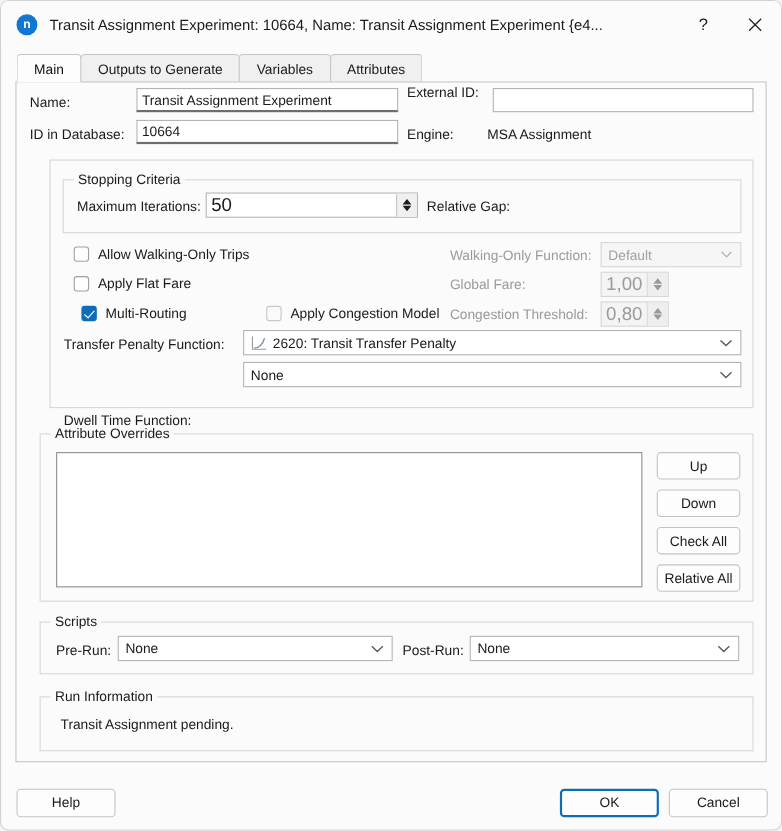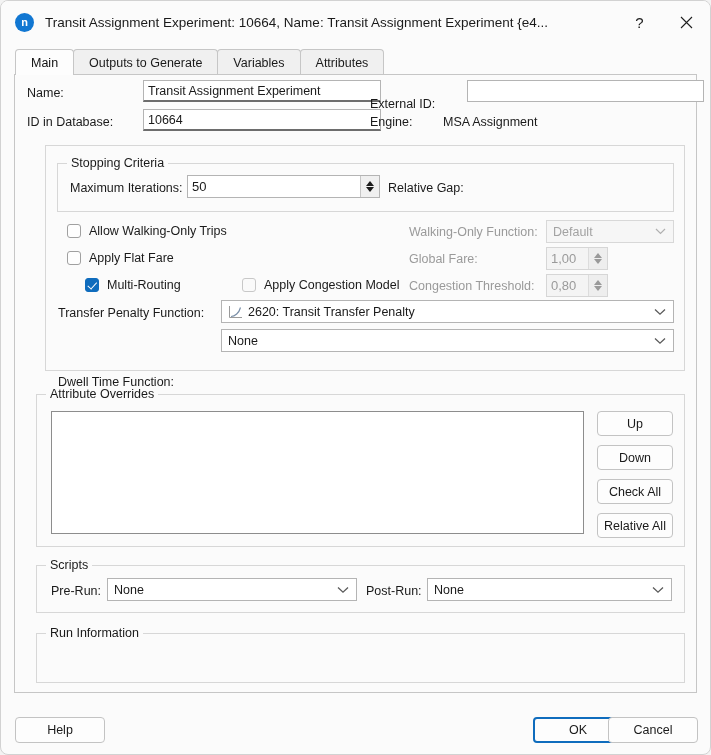--- a/index.html
+++ b/index.html
@@ -127,21 +127,20 @@
   .txt {
     border: 1px solid #b4b4b4;
     background: #ffffff;
     height: 21px;
     line-height: 21px;
     font-size: 12.5px;
     color: #1a1a1a;
     padding: 0 4px;
     box-sizing: border-box;
     font-family: "Liberation Sans", sans-serif;
-    margin-left: 19px;
   }
   .txt.underline-focus { border-bottom: 2px solid #6d6d6d; height: 22px; }
 
   
   .group {
     position: absolute;
     border: 1px solid #d7d7d7;
     box-sizing: border-box;
     background: transparent;
   }
@@ -192,21 +191,21 @@
     background: #ffffff;
     box-sizing: border-box;
     height: 23px;
   }
   .spin input {
     border: none;
     outline: none;
     background: transparent;
     flex: 1 1 auto;
     font-family: "Liberation Sans", sans-serif;
-    font-size: 13px;
+    font-size: 17px;
     color: #1a1a1a;
     padding: 0 4px;
     min-width: 0;
   }
   .spin .arrows {
     width: 18px;
     flex: 0 0 18px;
     background: #f0f0f0;
     border-left: 1px solid #c6c6c6;
     display: flex;
@@ -267,21 +266,21 @@
     background: #fdfdfd;
     font-size: 12.5px;
     color: #1a1a1a;
     display: flex;
     align-items: center;
     justify-content: center;
     box-sizing: border-box;
     font-family: "Liberation Sans", sans-serif;
     cursor: default;
   }
-  .btn.primary { border: 2px solid #0f6cbd; margin-left: 24px; }
+  .btn.primary { border: 2px solid #0f6cbd; }
 
   .static-val { position: absolute; font-size: 12.5px; color: #1a1a1a; white-space: nowrap; }
   .abs { position: absolute; }
 </style>
 </head>
 <body>
 
 <div class="window">
 
   <div class="titlebar">
@@ -301,21 +300,21 @@
     <div class="tab active">Main</div>
     <div class="tab">Outputs to Generate</div>
     <div class="tab">Variables</div>
     <div class="tab">Attributes</div>
   </div>
 
   <div class="tabpanel">
 
     <div class="lbl abs" style="left:12px; top:11px;">Name:</div>
     <input class="txt abs underline-focus" style="left: 109px; top: 5px; width: 238px;" value="Transit Assignment Experiment">
-    <div class="lbl abs" style="left:355px; top:22px;text-align:right;">External ID:</div>
+    <div class="lbl abs" style="left:355px; top:2px;text-align:right;">External ID:</div>
     <input class="txt abs" style="left: 433px; top: 5px; width: 237px; height: 22px;" value="">
 
     <div class="lbl abs" style="left:12px; top:40px;">ID in Database:</div>
     <input class="txt abs underline-focus" style="left: 109px; top: 34px; width: 238px;" value="10664">
     <div class="lbl abs" style="left:355px; top:40px;">Engine:</div>
     <div class="static-val" style="left:428px; top:40px;">MSA Assignment</div>
 
     <div class="group" style="left:30px; top:70px; width:640px; height:226px;">
 
       <div class="group" style="left:11px; top:17px; width:617px; height:49px;">
@@ -334,21 +333,21 @@
       </div>
 
       <div class="cbrow" style="left:21px; top:78px;">
         <span class="cbox"></span>
         <span class="lbl">Allow Walking-Only Trips</span>
       </div>
       <div class="cbrow" style="left:21px; top:105px;">
         <span class="cbox"></span>
         <span class="lbl">Apply Flat Fare</span>
       </div>
-      <div class="cbrow" style="left:39px; top:132px;">
+      <div class="cbrow" style="left:28px; top:132px;">
         <span class="cbox checked"></span>
         <span class="lbl">Multi-Routing</span>
       </div>
       <div class="cbrow" style="left:196px; top:132px;">
         <span class="cbox dim"></span>
         <span class="lbl">Apply Congestion Model</span>
       </div>
 
       <div class="lbl dim abs" style="left:363px; top:79px;">Walking-Only Function:</div>
       <div class="combo dim" style="left:500px; top:74px; width:128px;">
@@ -435,20 +434,21 @@
         <span class="chev">
           <svg width="12" height="8" viewBox="0 0 12 8">
               <path d="M1 1.5 L6 6.2 L11 1.5" stroke="#5a5a5a" stroke-width="1.3" fill="none"></path>
             </svg>
         </span>
       </div>
     </div>
 
     <div class="group" style="left:21px; top:558px; width:649px; height:50px;">
       <div class="group-title">Run Information</div>
+      <div class="lbl abs" style="left:18px; top:18px;">Transit Assignment pending.</div>
     </div>
 
   </div>
 
   <div class="btn" style="left:14px; top:716px; width:90px; height:26px;">Help</div>
   <div class="btn primary" style="left:508px; top:716px; width:90px; height:26px;">OK</div>
   <div class="btn" style="left:607px; top:716px; width:90px; height:26px;">Cancel</div>
 
 </div>
 

